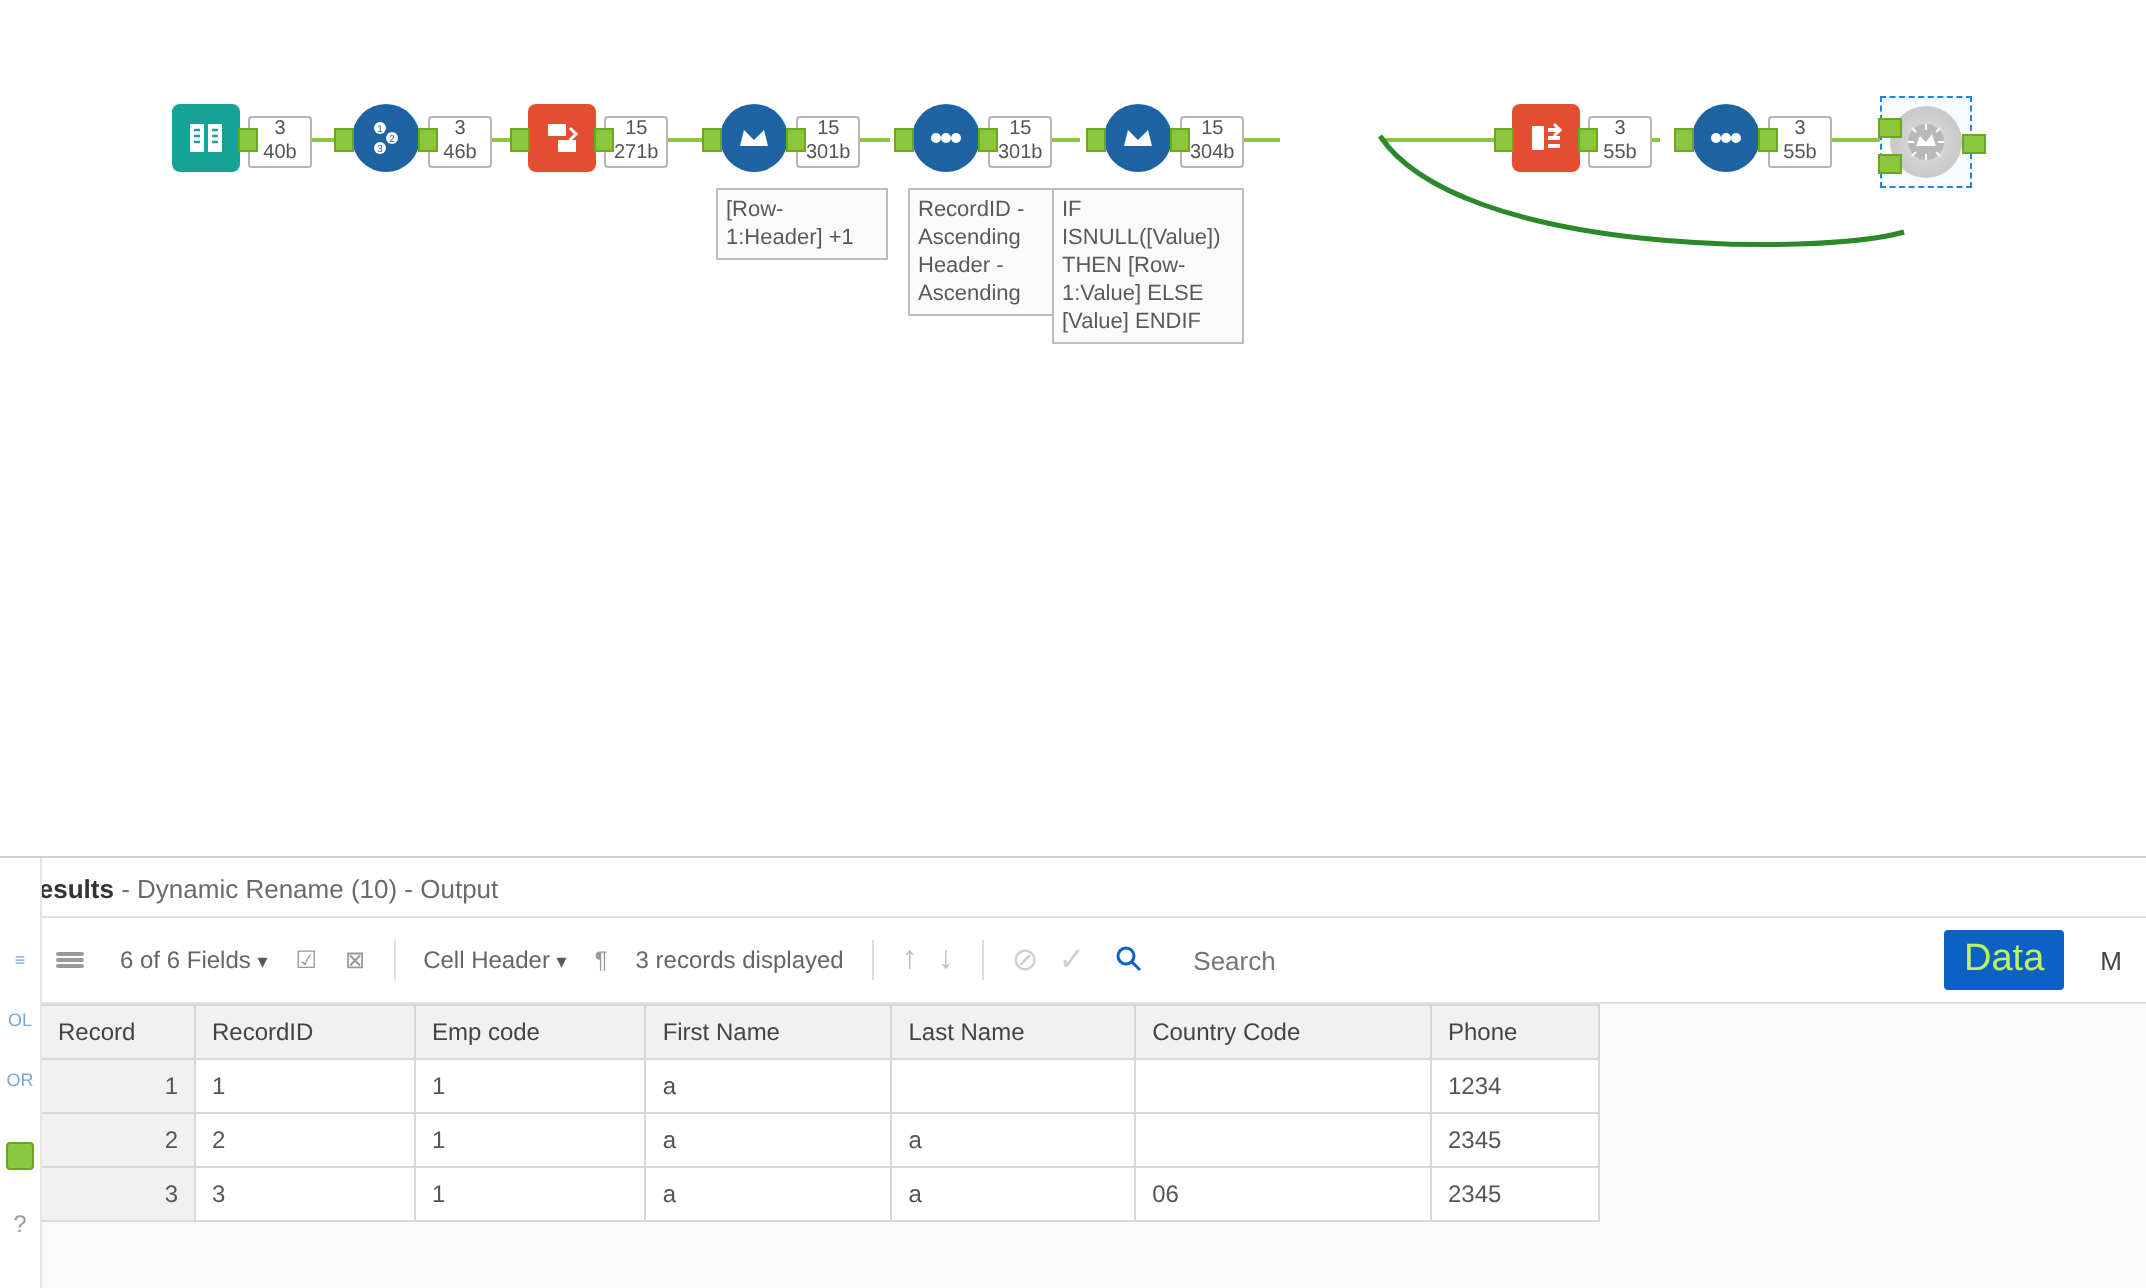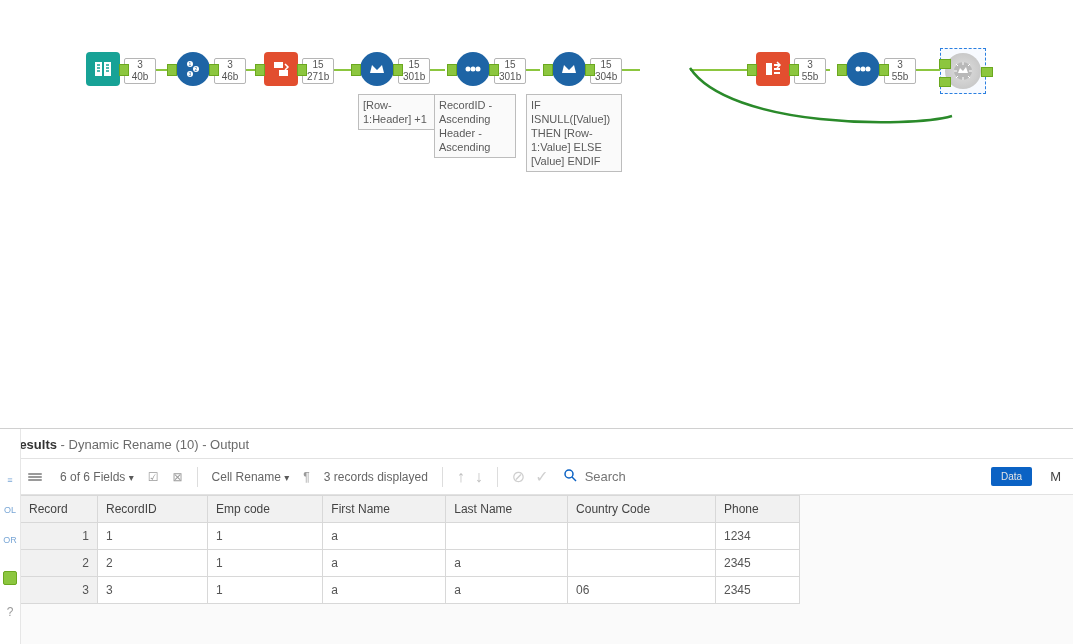--- a/index.html
+++ b/index.html
@@ -36,23 +36,23 @@
 
   
   .results{position:absolute;left:0;right:0;top:428px;bottom:0;border-top:1px solid #d0d0d0;background:#fafafa}
   .results-hd{padding:8px 10px 6px;font-size:13px;color:#6b6b6b;background:#fff;border-bottom:1px solid #e2e2e2}
   .results-hd b{color:#333;font-weight:600}
   .toolbar{display:flex;align-items:center;padding:6px 8px;background:#fff;border-bottom:1px solid #e2e2e2;gap:14px}
   .toolbar .sep{width:1px;height:20px;background:#ddd}
   .toolbar .grey-ic{color:#9a9a9a}
   .toolbar .muted{color:#666}
   .toolbar .chev{font-size:10px;color:#5a5a5a}
-  .btn-data{background:#0b62c4;color:#e5e5e5;border-radius:2px;padding:4px 10px;font-size:10px;margin-left:auto}
+  .btn-data{background:#0b62c4;color:#bef264;border-radius:2px;padding:4px 10px;font-size:19px;margin-left:auto}
   .btn-m{color:#444;font-size:13px;padding:4px 4px}
-  .search-wrap{display:flex;align-items:center;color:#0b62c4;gap:6px}
+  .search-wrap{display:flex;align-items:center;color:#0b62c4;gap:24px}
   .search-wrap input{border:none;outline:none;font-size:13px;color:#666;width:90px;background:transparent}
   .gutter{position:absolute;left:0;top:0;bottom:0;width:20px;background:#fff;border-right:1px solid #e6e6e6;display:flex;flex-direction:column;align-items:center;gap:20px;padding-top:46px;font-size:9px;color:#7aa7d6}
   .gutter .dot{width:12px;height:12px;border-radius:2px;background:#8cc63f;border:1px solid #6ba81f;margin-top:6px}
   .gutter .q{color:#9a9a9a;font-size:12px}
   .grid-wrap{margin-left:20px}
   table.grid{border-collapse:collapse;width:780px;background:#fff}
   table.grid th,table.grid td{border:1px solid #d8d8d8;padding:4px 8px;text-align:left;font-size:12px;color:#555;height:18px}
   table.grid th{background:#f1f1f1;color:#444;font-weight:400}
   table.grid td.rec{text-align:right;background:#f1f1f1;width:60px}
   .fields-ic{display:inline-flex;gap:1px;flex-direction:column;margin-right:4px}
@@ -153,21 +153,21 @@
             <circle cx="15" cy="10" r="2.5" fill="#fff"></circle>
           </svg>
         <div class="port in"></div>
           <div class="port out"></div>
       </div>
       <div class="badge">
         <span class="rows">15</span>
         <span class="bytes">301b</span>
       </div>
     </div>
-    <div class="annot" style="left:434px;top:94px;width:72px">RecordID - Ascending Header - Ascending</div>
+    <div class="annot" style="left:454px;top:94px;width:72px">RecordID - Ascending Header - Ascending</div>
 
     <div class="node" style="left:552px;top:52px">
       <div class="tool round blue">
         <svg width="20" height="20" viewBox="0 0 20 20">
             <path d="M3 14L5 6l5 5 5-5 2 8z" fill="#fff"></path>
           </svg>
         <div class="port in"></div>
           <div class="port out"></div>
       </div>
       <div class="badge">
@@ -253,21 +253,21 @@
             <span></span>
             <span></span>
           </span>
         <span class="muted">
           <span>6 of 6 Fields</span> <span class="chev">▾</span>
         </span>
         <span class="grey-ic">☑</span>
         <span class="grey-ic">⊠</span>
         <div class="sep"></div>
         <span class="muted">
-          <span>Cell Rename</span> <span class="chev">▾</span>
+          <span>Cell Header</span> <span class="chev">▾</span>
         </span>
         <span class="grey-ic">¶</span>
         <span class="muted">3 records displayed</span>
         <div class="sep"></div>
         <div class="arrows">
           <span>↑</span>
           <span>↓</span>
         </div>
         <div class="sep"></div>
         <div class="ok-no">

